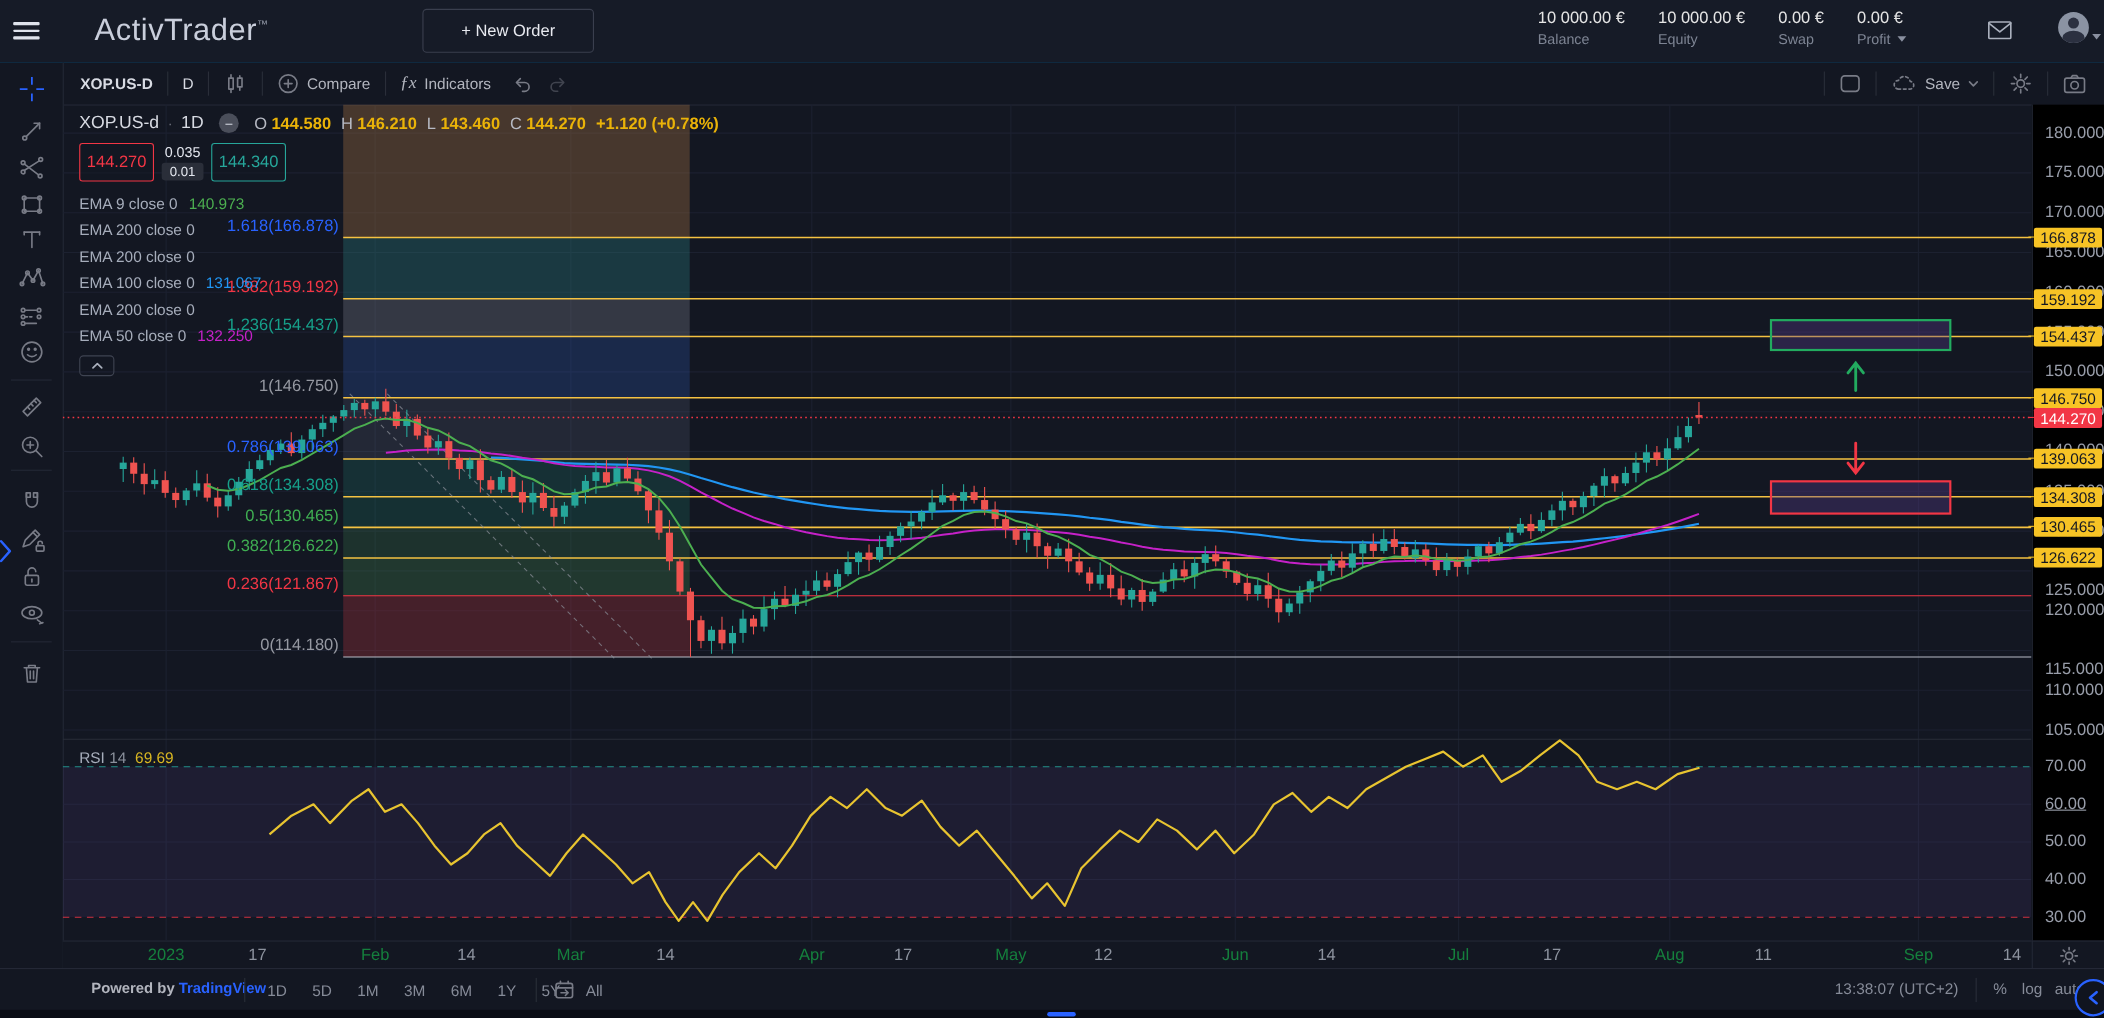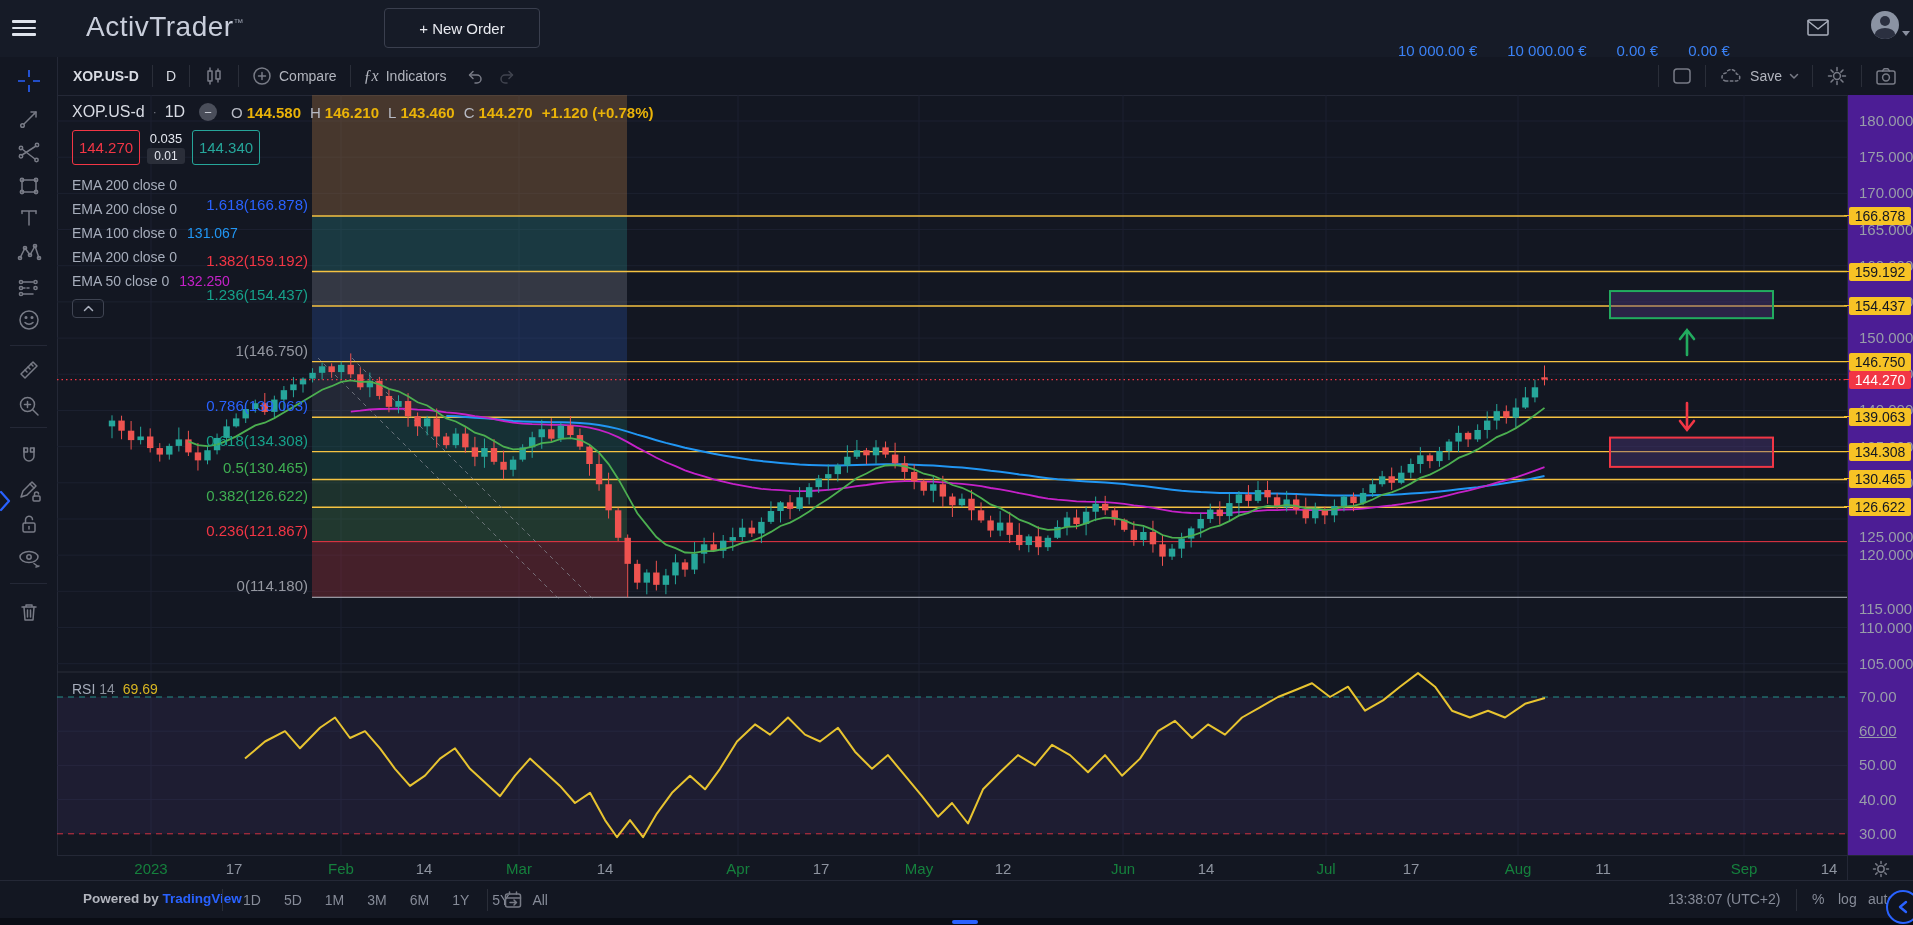--- a/index.html
+++ b/index.html
@@ -6,21 +6,21 @@
   #screen{position:relative;width:1913px;height:925px;background:#131722;overflow:hidden;color:#d1d4dc;font-size:14px;}
   .abs{position:absolute;}
   
   .topbar{position:absolute;left:0;top:0;width:1913px;height:57px;background:#161b27;border-bottom:6px solid #0369a1;display:flex;align-items:center;padding-left:22px;}
   .hamburger{position:absolute;left:12px;top:16px;width:24px;height:20px;cursor:pointer;}
   .hamburger span{display:block;height:2.5px;background:#dfe3ec;margin:4px 0;border-radius:1px;}
   .logo{position:absolute;left:86px;top:11px;font-size:28px;color:#c9cedb;font-weight:400;letter-spacing:.5px;}
   .logo sup{font-size:10px;color:#9aa0ae;}
   .new-order{position:absolute;left:384px;top:8px;width:156px;height:40px;border:1px solid #3a3f4e;border-radius:4px;background:transparent;color:#e8eaf0;font-size:15px;display:flex;align-items:center;justify-content:center;gap:8px;cursor:pointer;}
   .metrics{position:absolute;left:1398px;top:8px;display:flex;gap:30px;}
-  .metric .v{font-size:15px;color:#3b82f6;margin-top:34px;}
+  .metric .v{font-size:15px;color:#e5e5e5;}
   .metric .l{font-size:13px;color:#7d8493;margin-top:3px;display:flex;align-items:center;gap:6px;}
   .caret-down{width:0;height:0;border-left:4px solid transparent;border-right:4px solid transparent;border-top:5px solid #8a90a0;display:inline-block;}
   .mail{position:absolute;left:1805px;top:15px;cursor:pointer;}
   .avatar-wrap{position:absolute;left:1871px;top:11px;display:flex;align-items:flex-end;gap:3px;cursor:pointer;}
   .avatar{width:28px;height:28px;border-radius:50%;background:#8b93a3;position:relative;overflow:hidden;}
   .avatar .head{position:absolute;left:9px;top:5px;width:10px;height:10px;border-radius:50%;background:#2b3040;}
   .avatar .body{position:absolute;left:4px;top:17px;width:20px;height:12px;border-radius:50% 50% 0 0;background:#2b3040;}
   
   .ctoolbar{position:absolute;left:57px;top:57px;width:1856px;height:38px;background:#131722;border-bottom:1px solid #242836;display:flex;align-items:center;color:#b2b5be;font-size:14px;}
   .tb-item{display:flex;align-items:center;gap:7px;padding:0 13px;height:100%;cursor:pointer;white-space:nowrap;}
@@ -48,21 +48,21 @@
   .qbid{border:1px solid #f23645;color:#f23645;}
   .qask{border:1px solid #26a69a;color:#26a69a;}
   .qmid{width:52px;display:flex;flex-direction:column;align-items:center;justify-content:space-between;padding:1px 0;}
   .qmid .sh{font-size:13px;color:#e3e6ee;}
   .qmid .sl{font-size:12px;color:#e3e6ee;background:#2a2e39;border-radius:3px;padding:1px 7px;}
   .ema-rows{margin-top:8px;}
   .ema-row{height:24px;display:flex;align-items:center;gap:10px;font-size:14px;color:#a6adbb;}
   .lg-collapse{margin-top:6px;width:30px;height:17px;border:1px solid #3f4452;border-radius:4px;display:flex;align-items:center;justify-content:center;cursor:pointer;}
   .rsi-legend{position:absolute;left:72px;top:681px;font-size:14px;color:#a6adbb;display:flex;gap:8px;}
   
-  .paxis{position:absolute;left:1847px;top:95px;width:66px;height:760px;background:#4c1d95;border-left:1px solid #242836;font-size:15px;color:#989da9;}
+  .paxis{position:absolute;left:1847px;top:95px;width:66px;height:760px;background:#000000;border-left:1px solid #242836;font-size:15px;color:#989da9;}
   .ptick{position:absolute;left:11px;height:16px;line-height:16px;}
   .ptag{position:absolute;left:1px;width:62px;height:18px;border-radius:2px;background:#f7c325;color:#131722;font-size:14px;display:flex;align-items:center;justify-content:center;font-weight:normal;}
   .ptag.red{background:#f23645;color:#fff;font-weight:normal;}
   .ptag::before{content:"";position:absolute;left:-5px;top:8px;width:5px;height:1px;background:inherit;}
   
   .taxis{position:absolute;left:57px;top:855px;width:1790px;height:25px;border-top:1px solid #242836;background:#131722;font-size:15px;color:#8d939f;}
   .tlab{position:absolute;top:4px;transform:translateX(-50%);}
   .tlab.major{color:#15803d;}
   .taxis-corner{position:absolute;left:1847px;top:855px;width:66px;height:25px;border-top:1px solid #242836;border-left:1px solid #242836;display:flex;align-items:center;justify-content:center;}
   
@@ -774,20 +774,24 @@
     <div class="quote">
       <button class="qbox qbid">144.270</button>
       <div class="qmid">
         <span class="sh">0.035</span>
         <span class="sl">0.01</span>
       </div>
       <button class="qbox qask">144.340</button>
     </div>
     <div class="ema-rows" id="ema-rows">
         <div class="ema-row">
+          <span>EMA 9 close 0</span>
+          <span style="color: rgb(76, 175, 80);">140.973</span>
+        </div>
+        <div class="ema-row">
           <span>EMA 200 close 0</span>
         </div>
         <div class="ema-row">
           <span>EMA 200 close 0</span>
         </div>
         <div class="ema-row">
           <span>EMA 100 close 0</span>
           <span style="color: rgb(33, 150, 243);">131.067</span>
         </div>
         <div class="ema-row">

